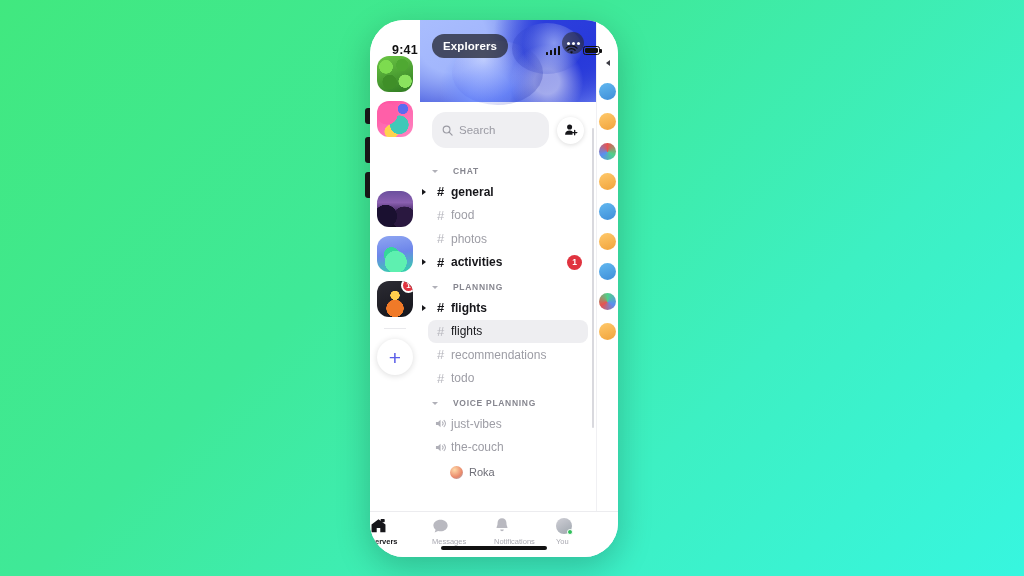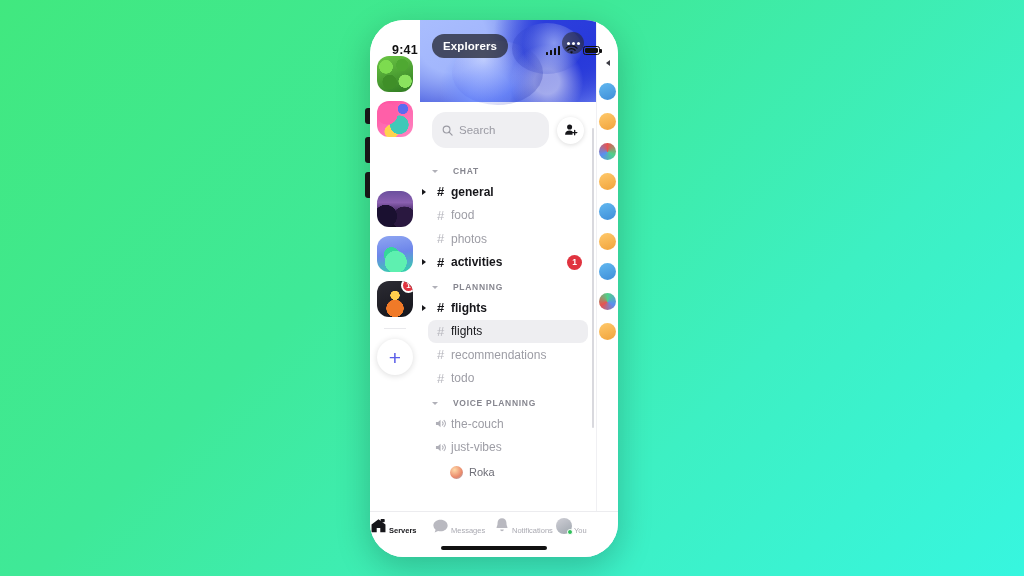--- a/index.html
+++ b/index.html
@@ -160,21 +160,21 @@
   #members .chev { width:0;height:0;border-top:3.6px solid transparent;border-bottom:3.6px solid transparent;
                    border-right:4.6px solid #3c3c44; margin-bottom: 4px; }
   .m-av { width: 17px; height: 17px; border-radius: 50%; flex: 0 0 17px; }
 
   
   #tabbar {
     position: absolute; left: 0; right: 0; bottom: 0; height: 46px;
     background: #fff; border-top: 1px solid #ececef;
     display: flex; align-items: flex-start; padding-top: 4px;
   }
-  .tab { flex: 1; display: flex; flex-direction: row; align-items: flex-end; gap: 2px; position: relative; }
+  .tab { flex: 1; display: flex; flex-direction: column; align-items: flex-start; gap: 2px; position: relative; }
   .tab .tlabel { font-size: 7.5px; color: #a9a9b1; }
   .tab.active .tlabel { color: #16161a; font-weight: 700; }
   .ticon { height: 19px; display:flex; align-items:center; justify-content:center; }
   #home-ind { position:absolute; left:50%; transform:translateX(-50%); bottom:7px;
               width: 106px; height: 4px; background:#111; border-radius:3px; }
 </style>
 </head>
 <body>
 
 <div class="side-btn" id="btn-silent"></div>
@@ -324,29 +324,29 @@
           <div class="cat">
             <span class="caret-dn"></span>
             <span class="cat-label">VOICE PLANNING</span>
           </div>
           <div class="chan">
             <span class="hash"><svg width="12" height="11" viewBox="0 0 13 12" style="vertical-align:-1px">
                 <path d="M1 4.4h2.3L6 2v8L3.3 7.6H1z" fill="#b0b0b8"></path>
                 <path d="M8 4.2a2.6 2.6 0 0 1 0 3.6" stroke="#b0b0b8" stroke-width="1.1" fill="none" stroke-linecap="round"></path>
                 <path d="M9.8 2.6a5 5 0 0 1 0 6.8" stroke="#b0b0b8" stroke-width="1.1" fill="none" stroke-linecap="round"></path>
               </svg></span>
-            <span class="cname">the-couch</span>
+            <span class="cname">just-vibes</span>
           </div>
           <div class="chan">
             <span class="hash"><svg width="12" height="11" viewBox="0 0 13 12" style="vertical-align:-1px">
                 <path d="M1 4.4h2.3L6 2v8L3.3 7.6H1z" fill="#b0b0b8"></path>
                 <path d="M8 4.2a2.6 2.6 0 0 1 0 3.6" stroke="#b0b0b8" stroke-width="1.1" fill="none" stroke-linecap="round"></path>
                 <path d="M9.8 2.6a5 5 0 0 1 0 6.8" stroke="#b0b0b8" stroke-width="1.1" fill="none" stroke-linecap="round"></path>
               </svg></span>
-            <span class="cname">just-vibes</span>
+            <span class="cname">the-couch</span>
           </div>
           <div class="vc-user">
             <span class="vc-av"></span>
             <span class="vc-name">Roka</span>
           </div>
         </div>
       <div id="scrollbar"></div>
     </div>
 
     <div id="members">

